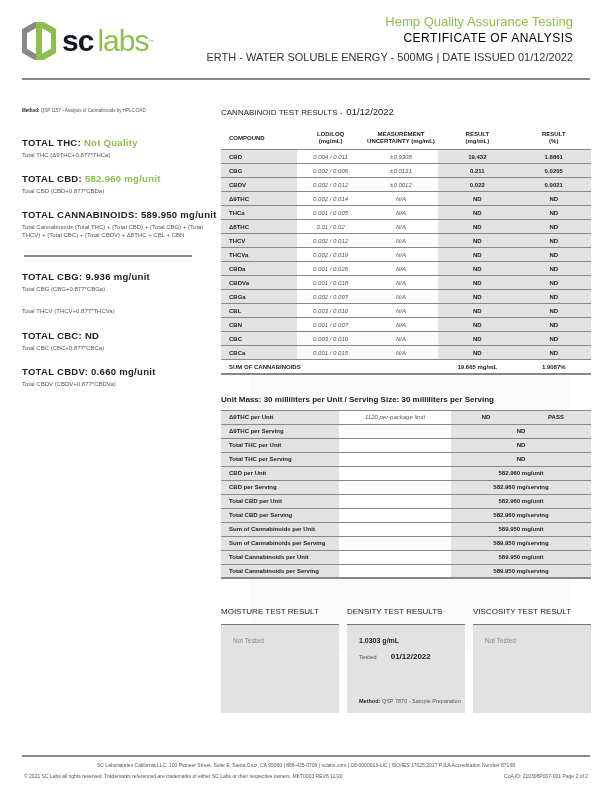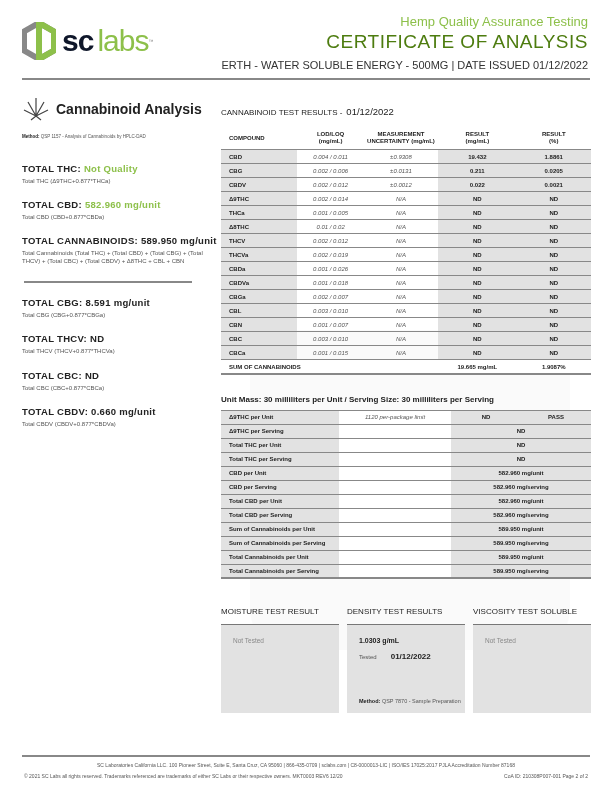--- a/index.html
+++ b/index.html
@@ -3,23 +3,23 @@
 <meta charset="utf-8">
 <style>
   * { box-sizing: border-box; margin: 0; padding: 0; }
   body { width: 612px; height: 792px; background: #fff; font-family: "Liberation Sans", sans-serif; color: #222; position: relative; overflow: hidden; }
   .header { position: absolute; left: 0; top: 0; width: 612px; height: 90px; }
   .logo { position: absolute; left: 22px; top: 22px; display: flex; align-items: center; }
   .logo-hex { width: 34px; height: 38px; }
   .logo-sc { font-size: 30px; font-weight: bold; color: #0f172a; margin-left: 6px; letter-spacing: -1px; text-align: center; }
   .logo-labs { font-size: 30px; color: #8dc04a; margin-left: 4px; font-weight: normal; letter-spacing: -1px; }
   .logo-tm { font-size: 5px; color: #888; vertical-align: top; }
-  .hdr-right { position: absolute; right: 24px; top: 14px; text-align: right; margin-left: 24px; }
+  .hdr-right { position: absolute; right: 39px; top: 14px; text-align: right; margin-left: 24px; }
   .hdr-sub { color: #8dc04a; font-size: 13px; }
-  .hdr-title { font-size: 19px; color: #4d7c0f; letter-spacing: 0.5px; margin-top: 2px; }
+  .hdr-title { font-size: 12px; color: #000000; letter-spacing: 0.5px; margin-top: 2px; }
   .hdr-meta { font-size: 11px; color: #333; margin-top: 6px; }
   .hdr-rule { position: absolute; left: 22px; right: 22px; top: 78px; height: 2px; background: #888; }
 
   .left { position: absolute; left: 22px; top: 96px; width: 198px; }
   .ca-title { display: flex; align-items: center; font-size: 14px; font-weight: bold; color: #222; }
   .ca-title svg { width: 28px; height: 26px; margin-right: 6px; }
   .desc { font-size: 8px; color: #444; line-height: 1.3; margin-top: 12px; }
   .method { font-size: 4.5px; color: #555; margin-top: 12px; }
   .method b { color: #222; }
   .tot { margin-top: 14px; }
@@ -87,49 +87,40 @@
   </div>
   <div class="hdr-right">
     <div class="hdr-sub">Hemp Quality Assurance Testing</div>
     <div class="hdr-title">CERTIFICATE OF ANALYSIS</div>
     <div class="hdr-meta">ERTH - WATER SOLUBLE ENERGY - 500MG  |  DATE ISSUED  01/12/2022</div>
   </div>
   <div class="hdr-rule"></div>
 </div>
 
 <div class="left">
-  <div class="ca-title">
-    <svg viewBox="0 0 28 26">
-      <g fill="none" stroke="#444" stroke-width="1.2">
-        <path d="M14 20 L14 2 M14 20 L6 6 M14 20 L22 6 M14 20 L2 14 M14 20 L26 14 M14 20 L9 24 M14 20 L19 24"></path>
-      </g>
-    </svg>
-    <span>Cannabinoid Analysis</span>
-  </div>
   <div class="method"><b>Method:</b><span> QSP 1157 - Analysis of Cannabinoids by HPLC-DAD</span></div>
 
   <div class="tot" style="margin-top:24px">
     <div class="tot-h"><span>TOTAL THC: </span><span class="g">Not Quality</span></div>
     <div class="tot-s">Total THC (Δ9THC+0.877*THCa)</div>
   </div>
   <div class="tot">
     <div class="tot-h"><span>TOTAL CBD: </span><span class="g">582.960 mg/unit</span></div>
     <div class="tot-s">Total CBD (CBD+0.877*CBDa)</div>
   </div>
   <div class="tot">
     <div class="tot-h">TOTAL CANNABINOIDS: 589.950 mg/unit</div>
     <div class="tot-s">Total Cannabinoids (Total THC) + (Total CBD) + (Total CBG) + (Total THCV) + (Total CBC) + (Total CBDV) + Δ8THC + CBL + CBN</div>
   </div>
   <div class="lrule"></div>
   <div class="tot" style="margin-top:14px">
-    <div class="tot-h">TOTAL CBG: 8.591 mg/unit</div>
+    <div class="tot-h">TOTAL CBG: 9.936 mg/unit</div>
     <div class="tot-s">Total CBG (CBG+0.877*CBGa)</div>
   </div>
   <div class="tot">
-    <div class="tot-h">TOTAL THCV: ND</div>
     <div class="tot-s">Total THCV (THCV+0.877*THCVa)</div>
   </div>
   <div class="tot">
     <div class="tot-h">TOTAL CBC: ND</div>
     <div class="tot-s">Total CBC (CBC+0.877*CBCa)</div>
   </div>
   <div class="tot">
     <div class="tot-h">TOTAL CBDV: 0.660 mg/unit</div>
     <div class="tot-s">Total CBDV (CBDV+0.877*CBDVa)</div>
   </div>
@@ -342,21 +333,21 @@
   </div>
   <div class="tbox">
     <div class="tbox-h">DENSITY TEST RESULTS</div>
     <div class="tbox-b">
       <div class="dens-v">1.0303 g/mL</div>
       <div class="dens-t"><span style="font-size:6px;font-weight:normal;color:#555;margin:0">Tested</span><span>01/12/2022</span></div>
       <div class="dens-m"><b>Method:</b><span> QSP 7870 - Sample Preparation</span></div>
     </div>
   </div>
   <div class="tbox">
-    <div class="tbox-h">VISCOSITY TEST SOLUBLE</div>
+    <div class="tbox-h">VISCOSITY TEST RESULT</div>
     <div class="tbox-b"><span>Not Tested</span></div>
   </div>
 </div>
 
 <div class="frule"></div>
 <div class="f1">SC Laboratories California LLC. 100 Pioneer Street, Suite E, Santa Cruz, CA 95060 | 866-435-0709 | sclabs.com | C8-0000013-LIC | ISO/IES 17025:2017 PJLA Accreditation Number 87168</div>
 <div class="f2">
   <span>© 2021 SC Labs all rights reserved. Trademarks referenced are trademarks of either SC Labs or their respective owners. MKT0003 REV6 12/20</span>
   <span class="r">CoA ID: 210308P007-001  Page 2 of 2</span>
 </div>

